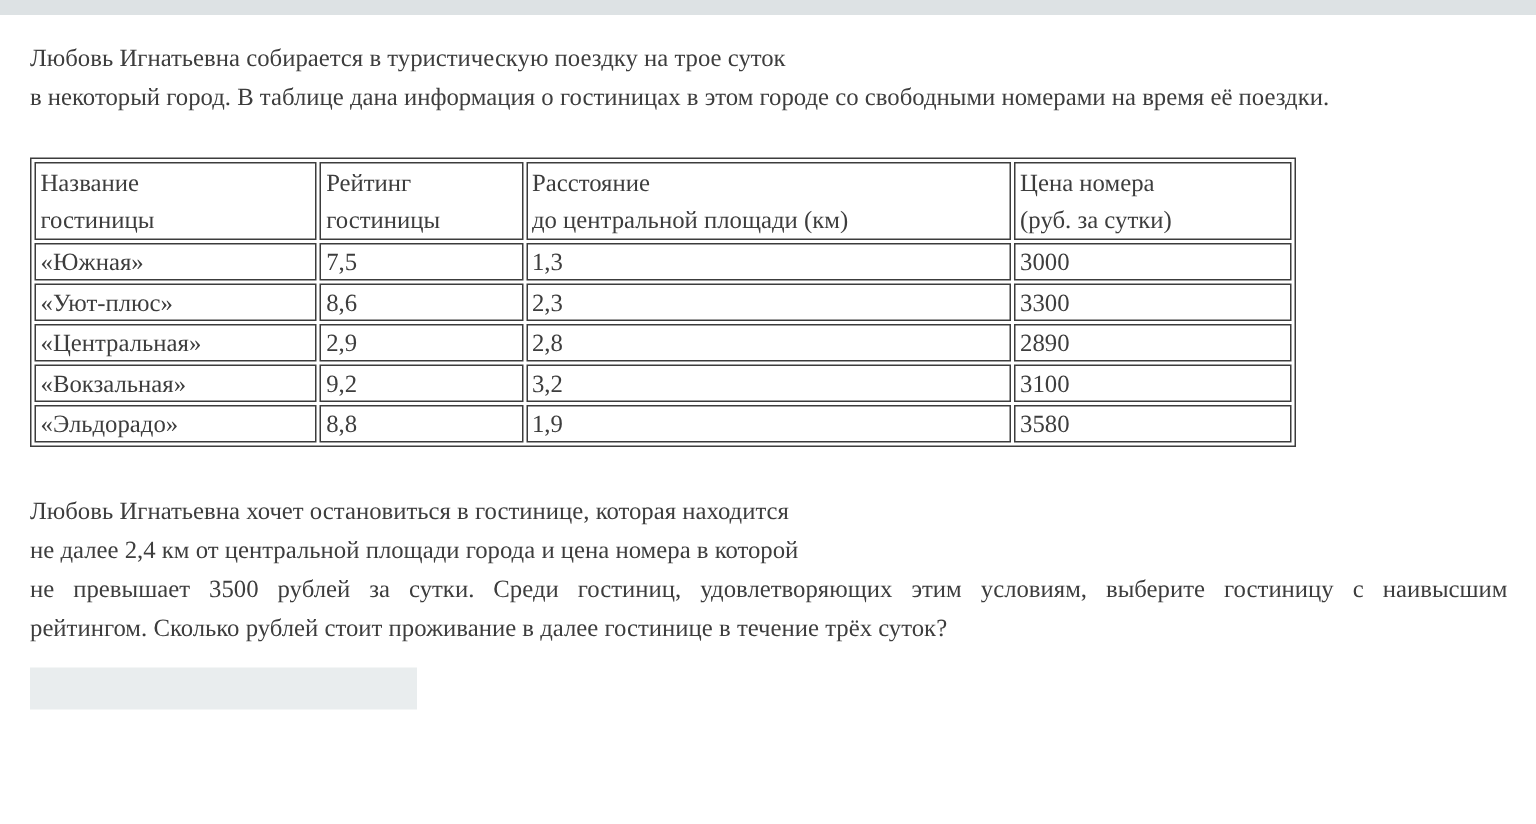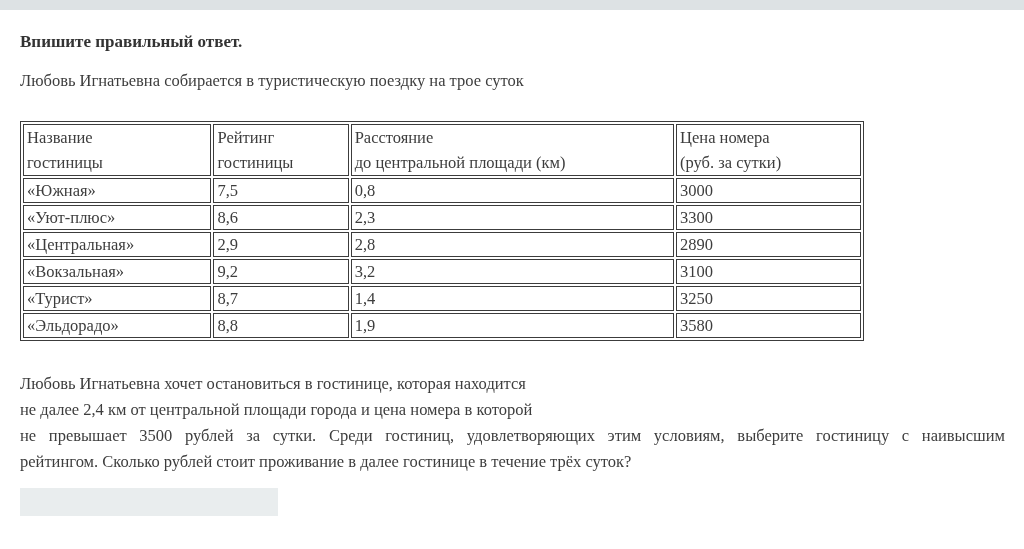--- a/index.html
+++ b/index.html
@@ -74,69 +74,63 @@
     color: #3d3d3d;
   }
 </style>
 </head>
 <body>
 
 <div class="top-bar"></div>
 
 <div class="content">
 
-  <div class="title">Впишите правильный ответ.</div>
 
   <div class="para intro">
     <div class="line">Любовь Игнатьевна собирается в туристическую поездку на трое суток</div>
+    <div class="line">в некоторый город. В таблице дана информация о гостиницах в этом городе со свободными номерами на время её поездки.</div>
   </div>
 
   <table class="hotels">
     <thead>
       <tr>
         <th class="col-name">Название
 гостиницы</th>
         <th class="col-rating">Рейтинг
 гостиницы</th>
         <th class="col-distance">Расстояние
 до центральной площади (км)</th>
         <th class="col-price">Цена номера
 (руб. за сутки)</th>
       </tr>
     </thead>
     <tbody>
       <tr>
         <td>«Южная»</td>
         <td>7,5</td>
-        <td>0,8</td>
+        <td>1,3</td>
         <td>3000</td>
       </tr>
       <tr>
         <td>«Уют-плюс»</td>
         <td>8,6</td>
         <td>2,3</td>
         <td>3300</td>
       </tr>
       <tr>
         <td>«Центральная»</td>
         <td>2,9</td>
         <td>2,8</td>
         <td>2890</td>
       </tr>
       <tr>
         <td>«Вокзальная»</td>
         <td>9,2</td>
         <td>3,2</td>
         <td>3100</td>
-      </tr>
-      <tr>
-        <td>«Турист»</td>
-        <td>8,7</td>
-        <td>1,4</td>
-        <td>3250</td>
       </tr>
       <tr>
         <td>«Эльдорадо»</td>
         <td>8,8</td>
         <td>1,9</td>
         <td>3580</td>
       </tr>
     </tbody>
   </table>
 

